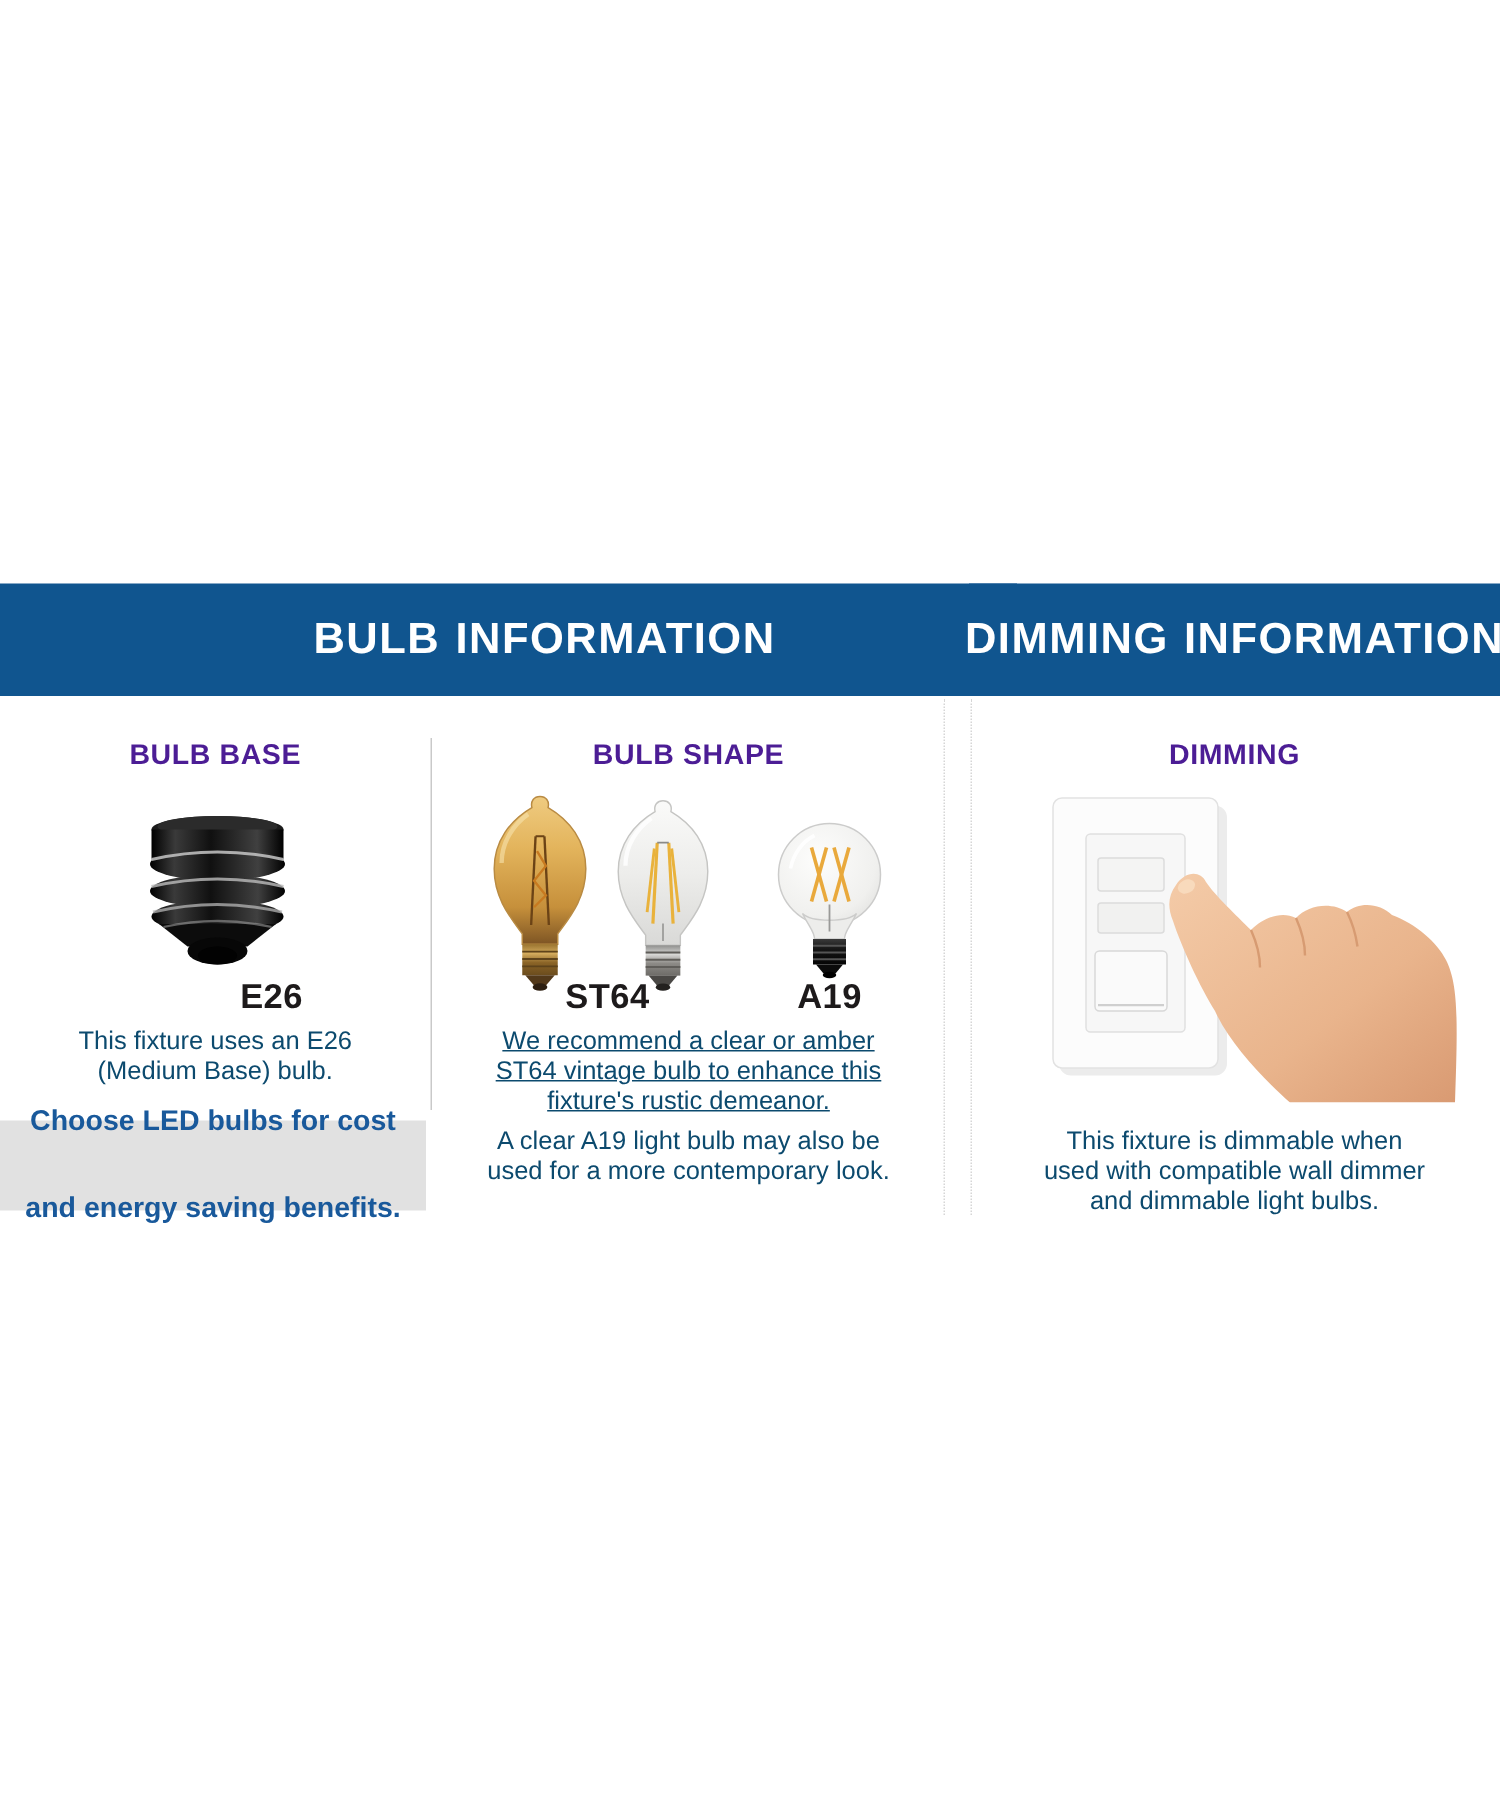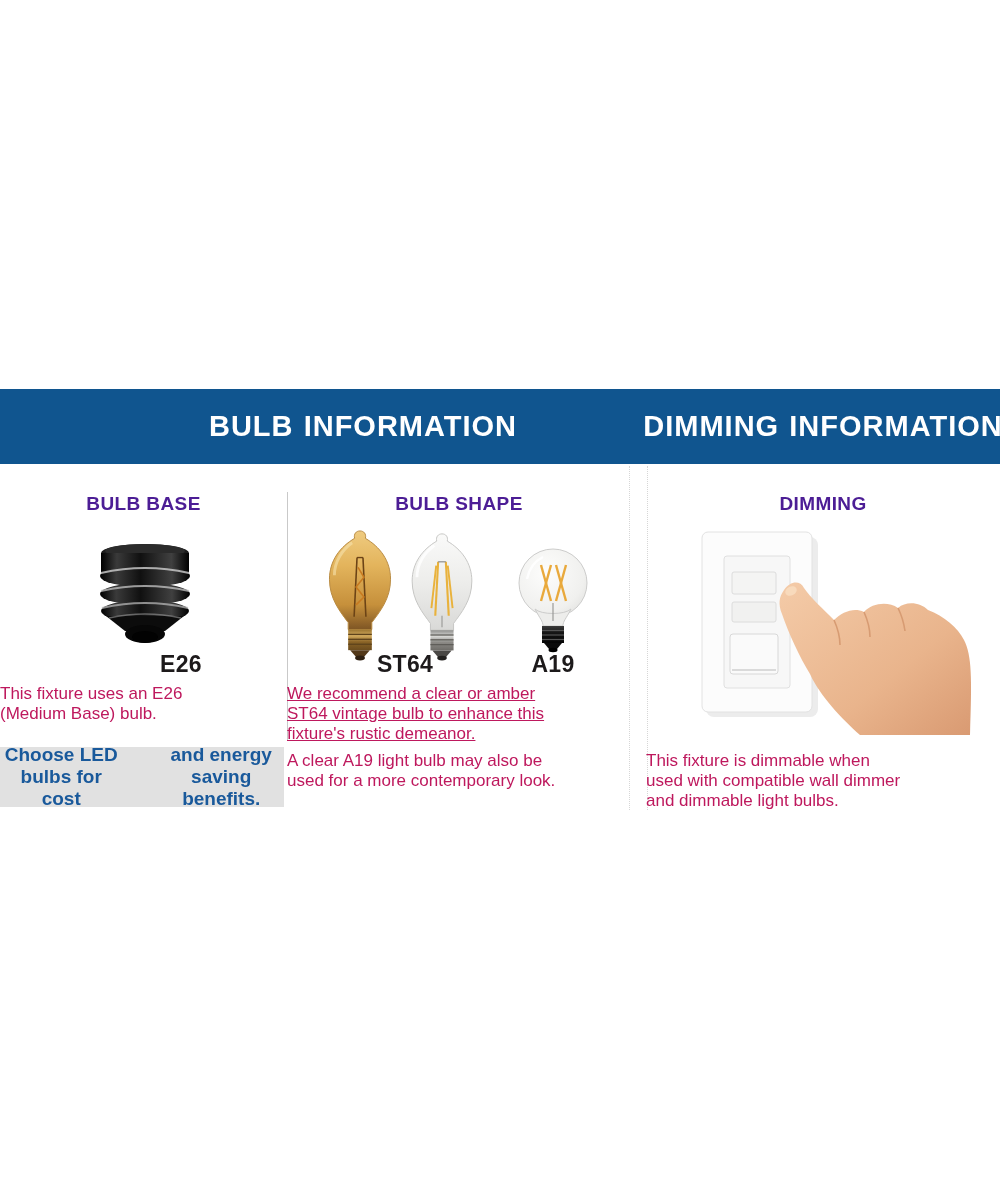--- a/index.html
+++ b/index.html
@@ -21,30 +21,30 @@
     font-size:19px;font-weight:bold;color:#4c1d95;letter-spacing:0.4px;
   }
   .h-base{left:0;width:287px;}
   .h-shape{left:287px;width:344px;}
   .h-dim{left:646px;width:354px;}
   .bulb-label{
     position:absolute;top:651px;transform:translateX(-50%);
     font-size:23px;font-weight:bold;color:#1D1A1B;letter-spacing:0.3px;
   }
   .body-text{
-    position:absolute;color:#be185d;
+    position:absolute;text-align:center;color:#0c4a6e;
     font-size:17px;line-height:20px;
   }
   .desc-base{left:0;top:684px;width:287px;}
   .p1-shape{left:287px;top:684px;width:344px;text-decoration:underline;}
   .p2-shape{left:287px;top:751px;width:344px;}
   .desc-dim{left:646px;top:751px;width:354px;}
   .tip-box{
     position:absolute;left:0;top:747px;width:284px;height:60px;background:#E1E1E1;
-    display:flex;flex-direction:row;align-items:center;justify-content:center;
+    display:flex;flex-direction:column;align-items:center;justify-content:center;
     color:#19599B;font-size:19px;font-weight:bold;line-height:22px;text-align:center;gap:36px;
   }
   .divider-solid{
     position:absolute;left:287px;top:492px;height:248px;width:0;
     border-left:1px solid #C9C9C9;
   }
   .divider-dotted{
     position:absolute;top:466px;height:344px;width:0;
     border-left:1px dotted #D6D6D6;
   }

